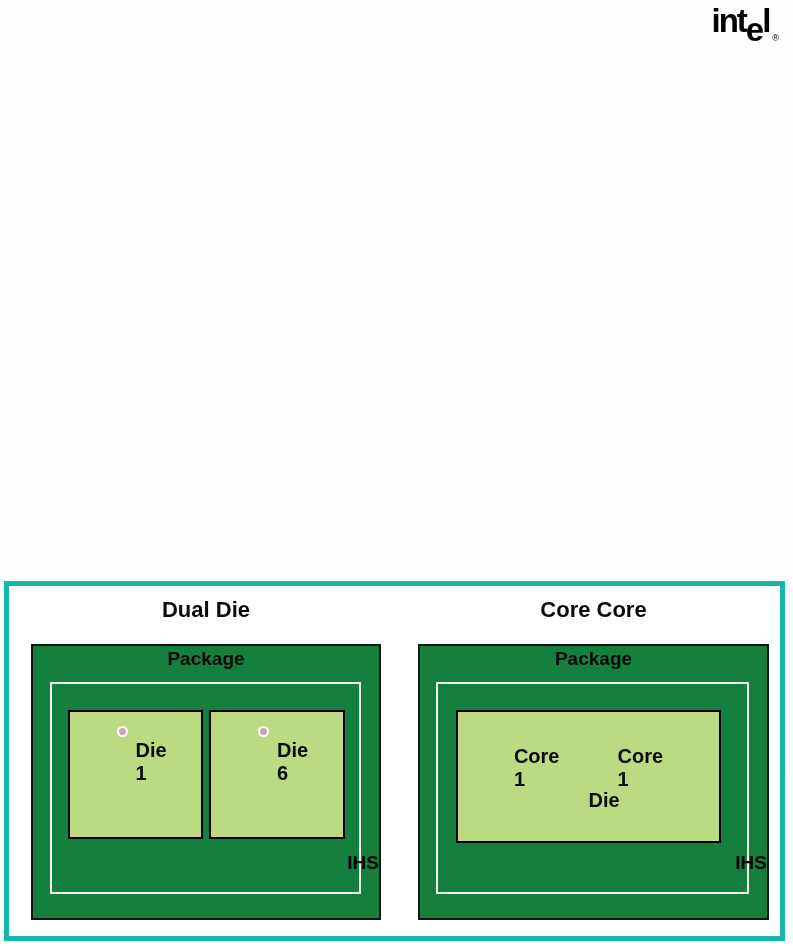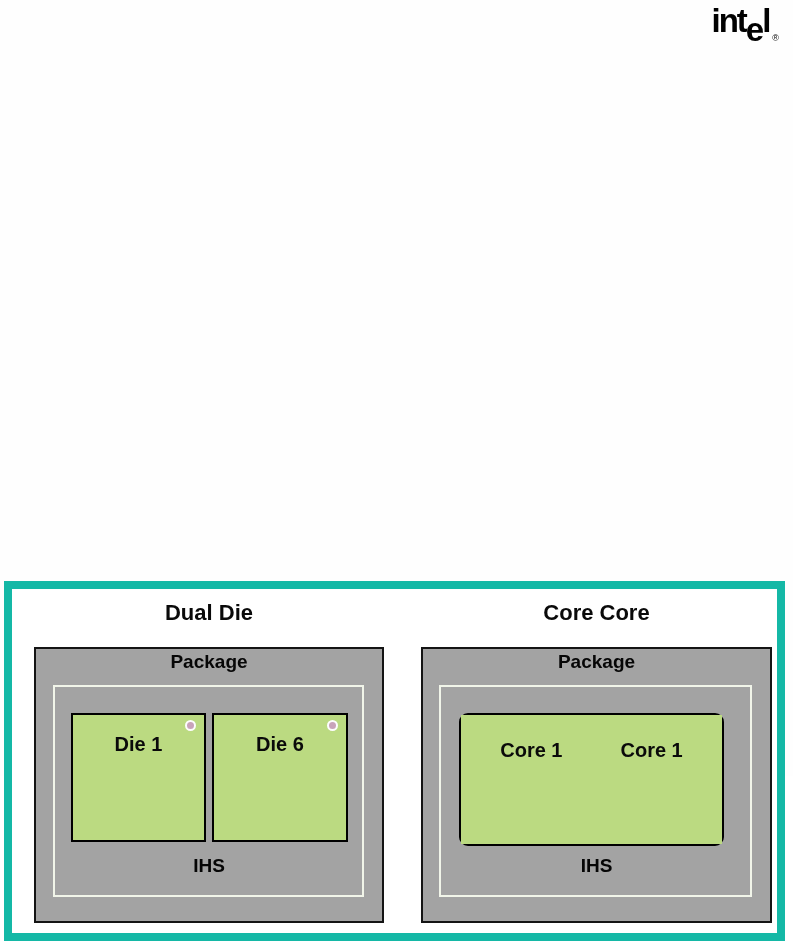--- a/index.html
+++ b/index.html
@@ -7,42 +7,42 @@
   .page { position:relative; width:793px; height:776px; background:#fefefe; }
 
   
   .logo { position:absolute; top:2px; right:14px; color:#010101; font-weight:bold; white-space:nowrap; }
   .logo .l-int { font-size:33px; letter-spacing:-2px; }
   .logo .l-e   { font-size:33px; letter-spacing:-2px; display:inline-block; transform:translateY(9px); }
   .logo .l-l   { font-size:33px; letter-spacing:-1px; }
   .logo .l-reg { font-size:9px; font-weight:normal; display:inline-block; transform:translateY(9px); margin-left:2px; }
 
   
-  .frame { position:absolute; left:4px; top:581px; width:781px; height:360px; border:8px solid #14b8a6; background:#fff; }
+  .frame { position:absolute; left:4px; top:581px; width:781px; height:360px; border:5px solid #14b8a6; background:#fff; }
 
   .panel-title { position:absolute; text-align:center; font-size:22px; font-weight:bold; color:#0a0a0a; }
   .t-left  { left:22px; top:11px; width:350px; }
   .t-right { left:409px; top:11px; width:351px; }
 
-  .package { position:absolute; top:58px; height:276px; background:#a3a3a3; border:2px solid #141414; }
+  .package { position:absolute; top:58px; height:276px; background:#15803d; border:2px solid #141414; }
   .p-left  { left:22px;  width:350px; }
   .p-right { left:409px; width:351px; }
 
   .package-label { position:absolute; top:2px; left:0; right:0; text-align:center; font-size:19px; font-weight:bold; color:#060606; }
 
   .ihs-outline { position:absolute; border:2px solid #f1f5e9; }
   .o-left  { left:17px; top:36px; width:311px; height:212px; }
   .o-right { left:16px; top:36px; width:313px; height:212px; }
 
-  .ihs-label { position:absolute; top:206px; left:0; right:0; text-align:center; font-size:19px; font-weight:bold; color:#060606; }
+  .ihs-label { position:absolute; top:206px; left:0; right:0; text-align:right; font-size:19px; font-weight:bold; color:#060606; }
 
-  .die { position:absolute; border:2px solid #000; display:flex; background:#bbda81; }
+  .die { position:absolute; border:2px solid #000; display:flex; flex-direction:column; background:#bbda81;align-items:center; }
   .die-1 { left:35px;  top:64px; width:135px; height:129px; }
   .die-2 { left:176px; top:64px; width:136px; height:129px; }
-  .die-wide { left:36px; top:64px; width:265px; height:133px;border-radius:9px; }
+  .die-wide { left:36px; top:64px; width:265px; height:133px; }
 
   .strip { height:9px; background:#d5a3c1; flex:0 0 auto; }
   .strip-top { border-bottom:1px solid #111; }
   .strip-bottom { border-top:1px solid #111; }
   .die-body { flex:1 1 auto; position:relative; background:#bbda81; }
 
   .die-label { position:absolute; top:18px; left:0; right:0; text-align:center; font-size:20px; font-weight:bold; color:#0a0a0a; }
   .dot { position:absolute; top:5px; right:8px; width:11px; height:11px; border-radius:50%; background:#c8a3ba; border:2px solid #fdfdfd; }
 
   .core-row { position:absolute; top:24px; left:0; right:0; display:flex; justify-content:center; gap:58px; }
@@ -92,20 +92,21 @@
       <div class="package-label">Package</div>
       <div class="ihs-outline o-right"></div>
 
       <div class="die die-wide">
         <div class="strip strip-top"></div>
         <div class="die-body">
           <div class="core-row">
             <span class="core-label">Core 1</span>
             <span class="core-label">Core 1</span>
           </div>
+          <div class="die-wide-label">Die</div>
         </div>
         <div class="strip strip-bottom"></div>
       </div>
 
       <div class="ihs-label">IHS</div>
     </div>
 
   </div>
 </div>
 

